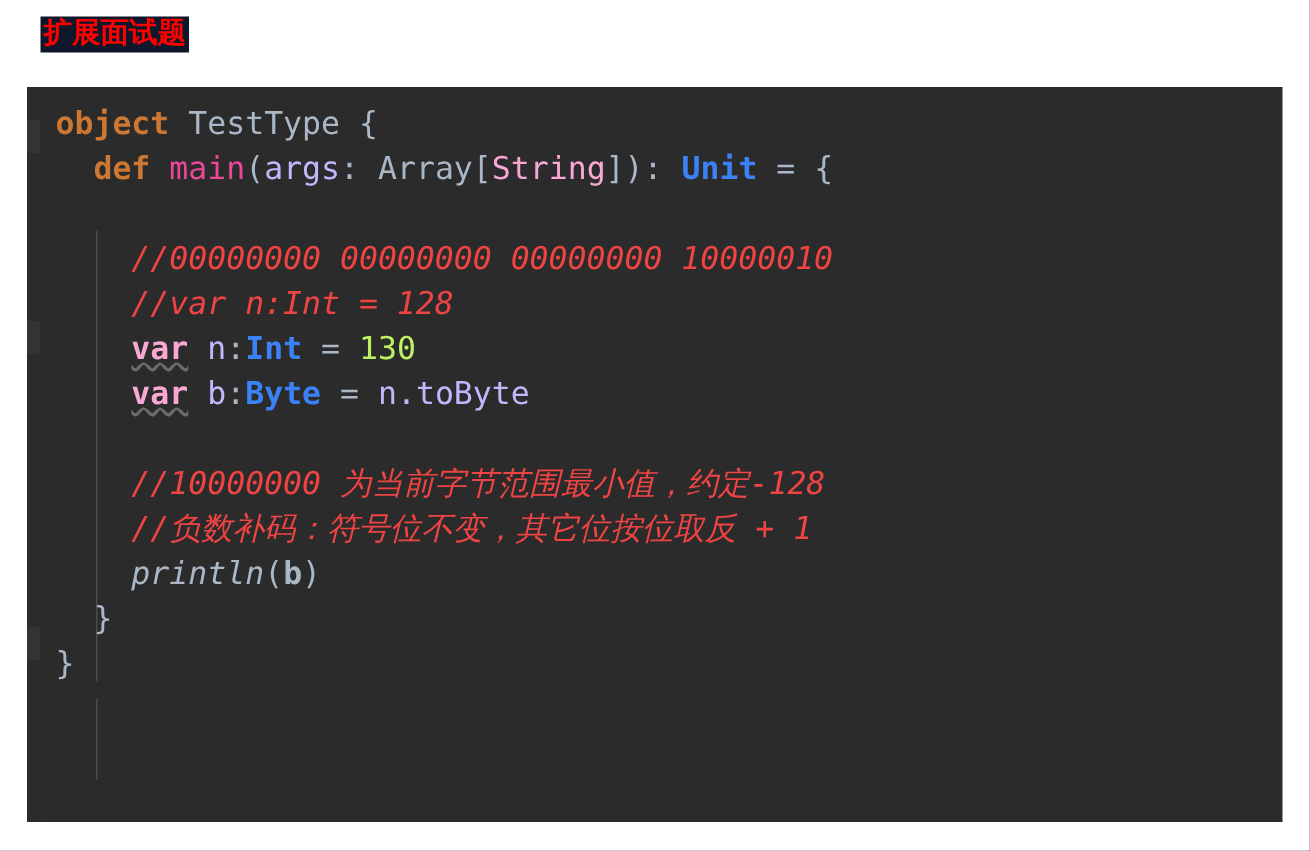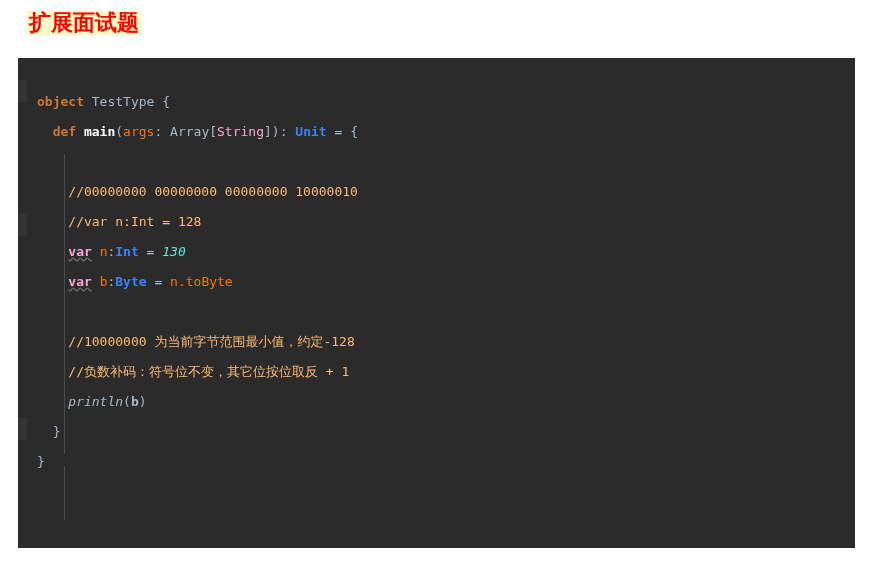--- a/index.html
+++ b/index.html
@@ -18,24 +18,24 @@
   
   #doc-heading {
     position: absolute;
     left: 27px;
     top: 10px;
     height: 26px;
     display: flex;
     align-items: center;
   }
   #doc-heading .hl {
-    background: #fef9c3;
+    background: #0f172a;
     color: #ff0000;
     font-weight: bold;
-    font-size: 22px;
+    font-size: 19px;
     line-height: 21px;
     padding: 1px 2px 2px 2px;
     font-family: "DejaVu Sans", sans-serif;
     letter-spacing: 0px;
     white-space: nowrap;
   }
 
   
   #code-block {
     position: absolute;
@@ -71,44 +71,43 @@
   }
 
   #code-lines {
     position: absolute;
     left: 9px;
     top: 0;
     right: 0;
     bottom: 0;
     padding: 9px 0 0 0;
     font-family: "DejaVu Sans Mono", monospace;
-    font-size: 13px;
+    font-size: 21px;
     line-height: 30px;
     white-space: pre;
-    margin-top: 20px;
   }
   .code-line {
     height: 30px;
     padding-left: 10px;
     white-space: pre;
   }
   .code-line.blank { }
 
   
   .kw      { color: #cc7832; font-weight: bold; }
   .kw-u    { color: #f9a8d4; font-weight: bold;
              text-decoration: underline wavy #6b6b6b;
              text-decoration-skip-ink: none; }
   .type    { color: #3b82f6; font-weight: bold; }
   .cls     { color: #a9b7c6; }
-  .fn      { color: #ffffff; font-weight: bold; }
-  .plain   { color: #f97316; }
+  .fn      { color: #ec4899; font-weight: normal; }
+  .plain   { color: #c4b5fd; }
   .strtype { color: #f9a8d4; }
-  .num     { color: #5eead4; font-style: italic; }
-  .cmt     { color: #fdba74; }
+  .num     { color: #bef264; }
+  .cmt     { color: #ef4444; font-style: italic; }
   .mth     { color: #a9b7c6; font-style: italic; }
   .fieldb  { color: #a9b7c6; font-weight: bold; }
   .punct   { color: #a9b7c6; }
 </style>
 </head>
 <body>
 
 <div id="doc-heading">
   <span class="hl">扩展面试题</span>
 </div>

